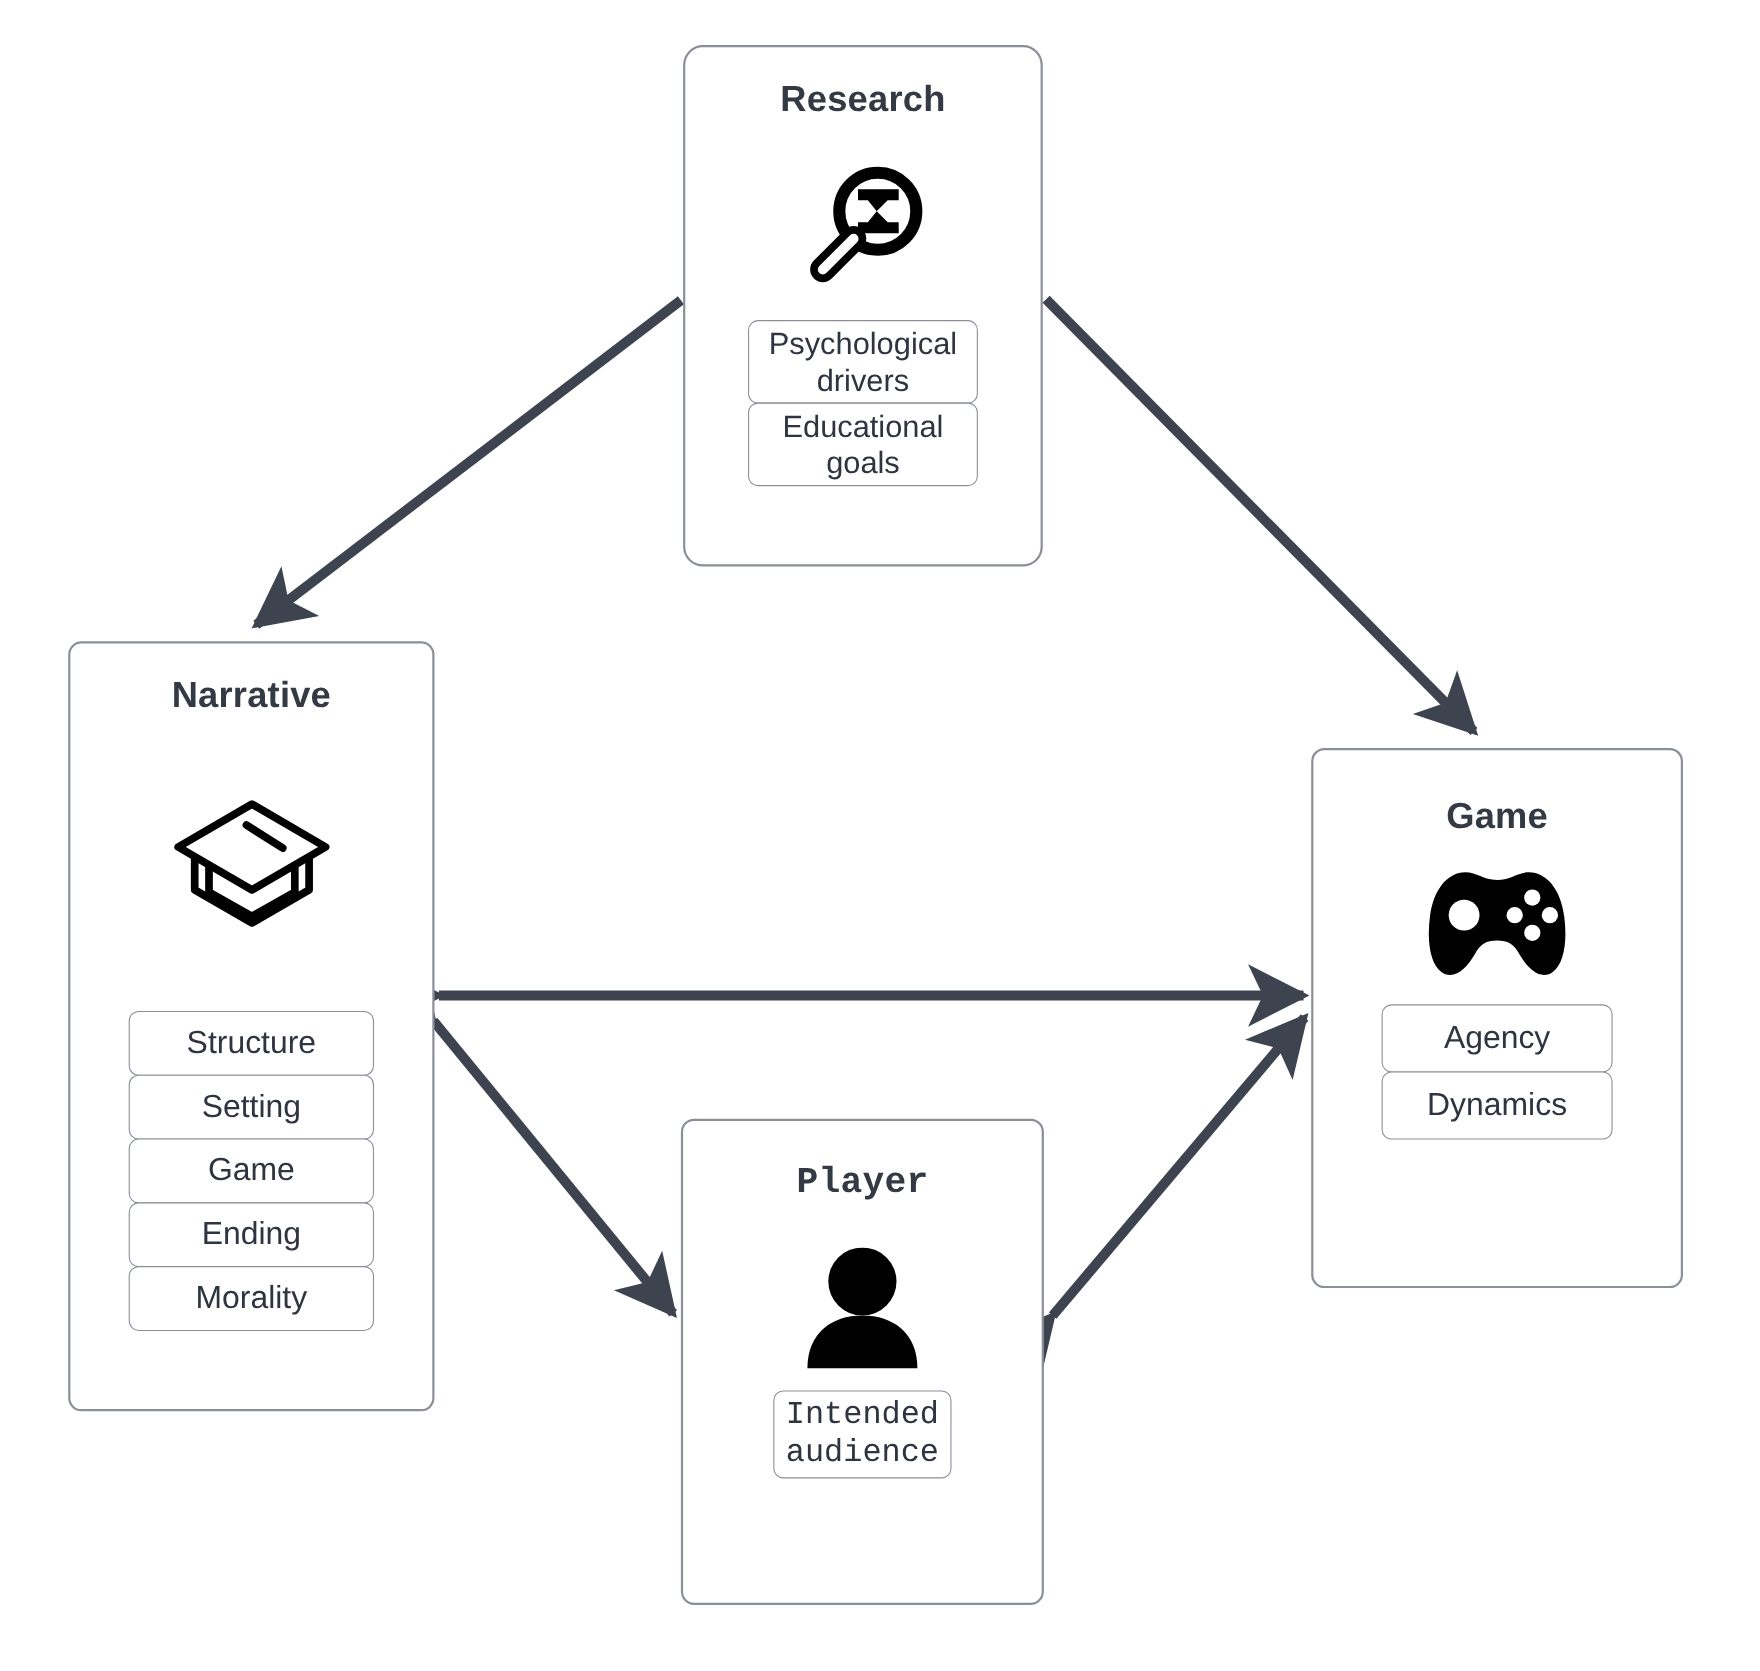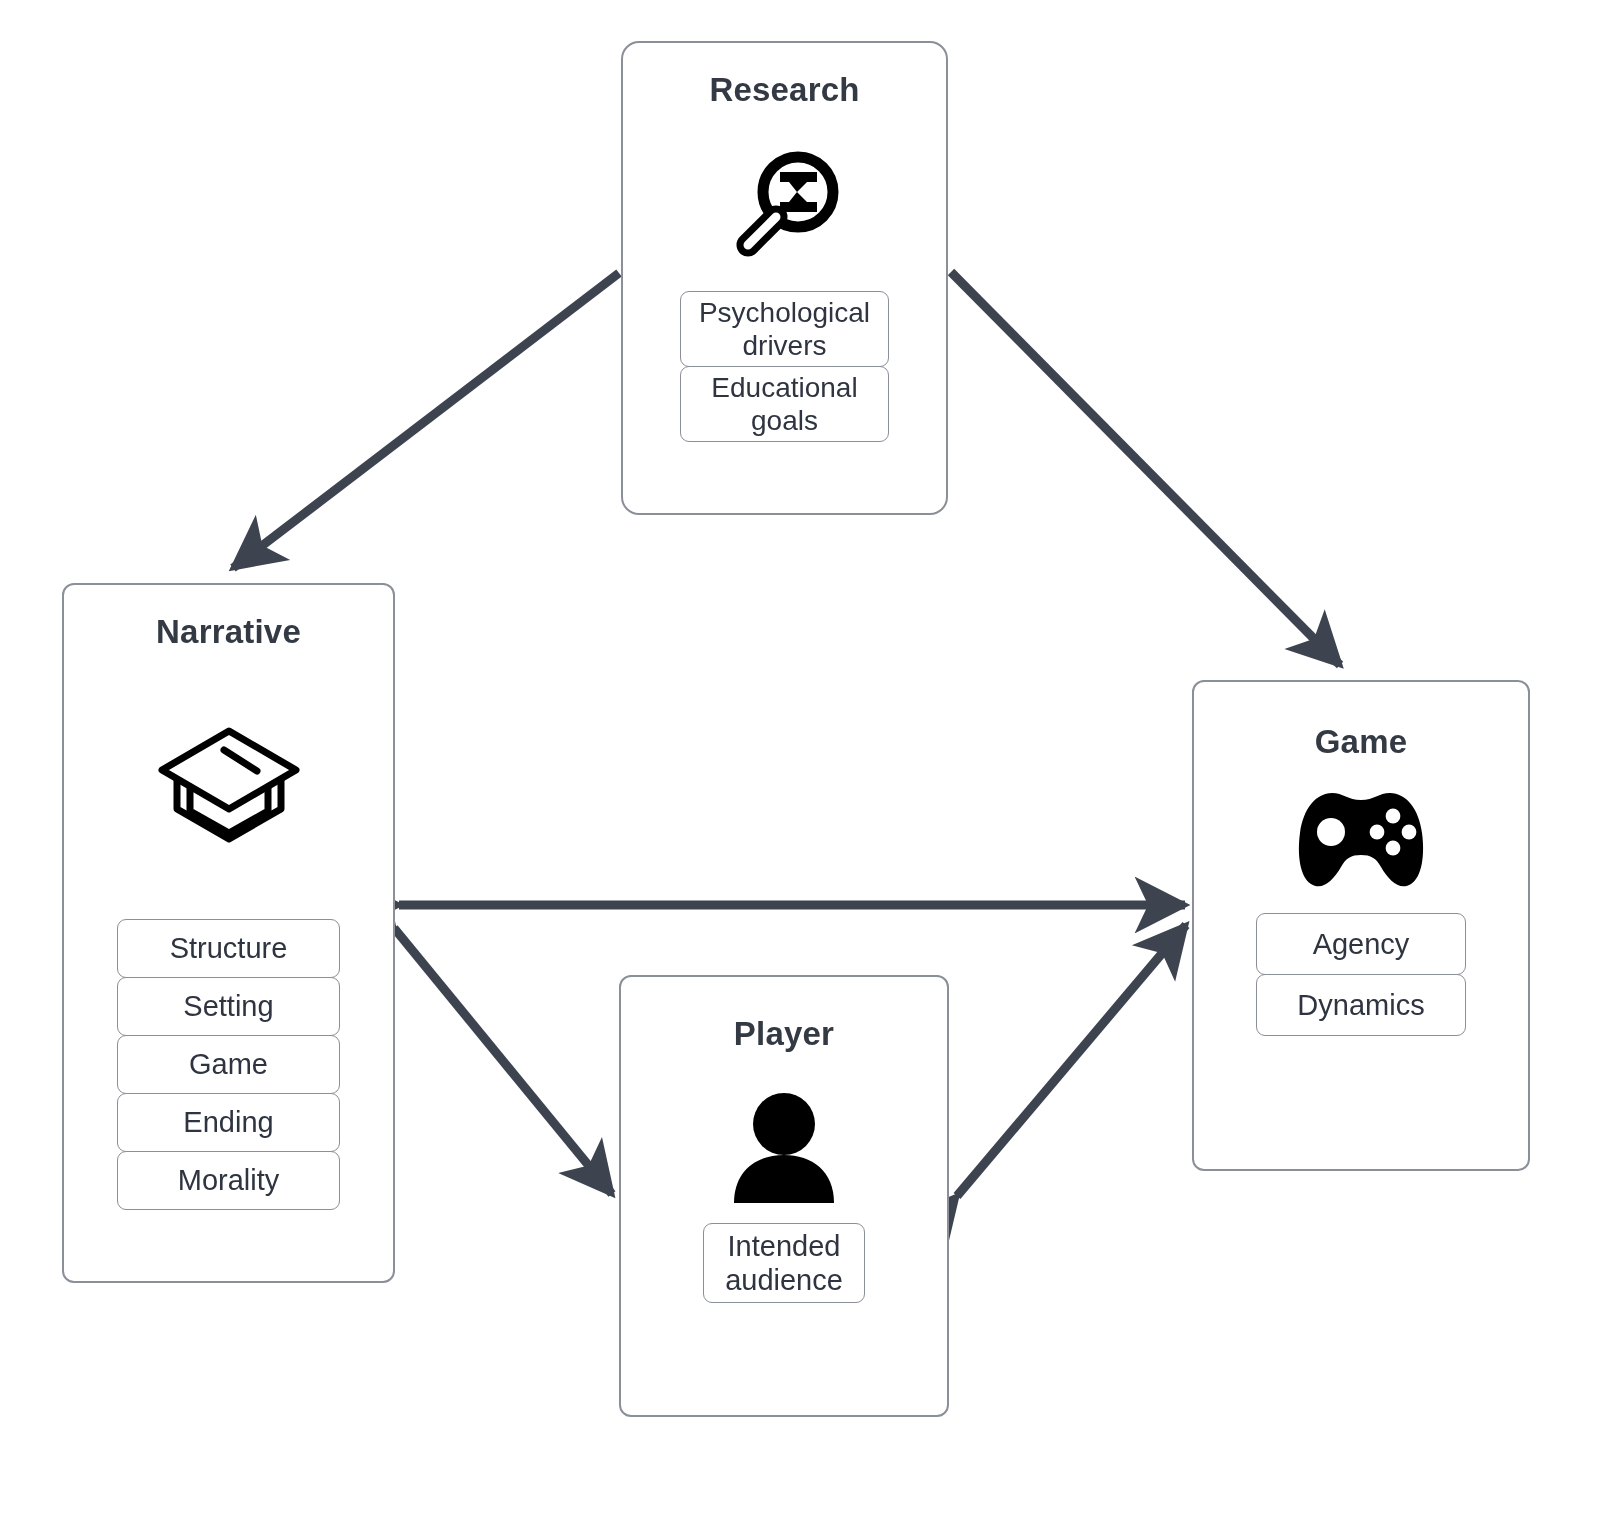--- a/index.html
+++ b/index.html
@@ -104,23 +104,24 @@
   }
   #node-game .node-title { font-size: 33px; margin-top: 41px; }
   #node-game .node-icon  { margin-top: 26px; }
   #node-game .sub-list   { margin-top: 22px; padding: 0 62px; }
   #node-game .sub-box    { height: 62px; font-size: 29px; }
   #node-game .sub-box + .sub-box { margin-top: -1px; }
 
   
   #node-player {
     left: 619px;
-    top: 975px;
+    top: 1017px;
     width: 330px;
     height: 442px;
+    font-family: Liberation Mono, monospace;
   }
   #node-player .node-title { font-size: 33px; margin-top: 38px; }
   #node-player .node-icon  { margin-top: 40px; }
   #node-player .sub-list   { margin-top: 20px; padding: 0 82px; }
   #node-player .sub-box    { height: 80px; font-size: 29px; }
 </style>
 </head>
 <body>
 
 <div id="canvas">

